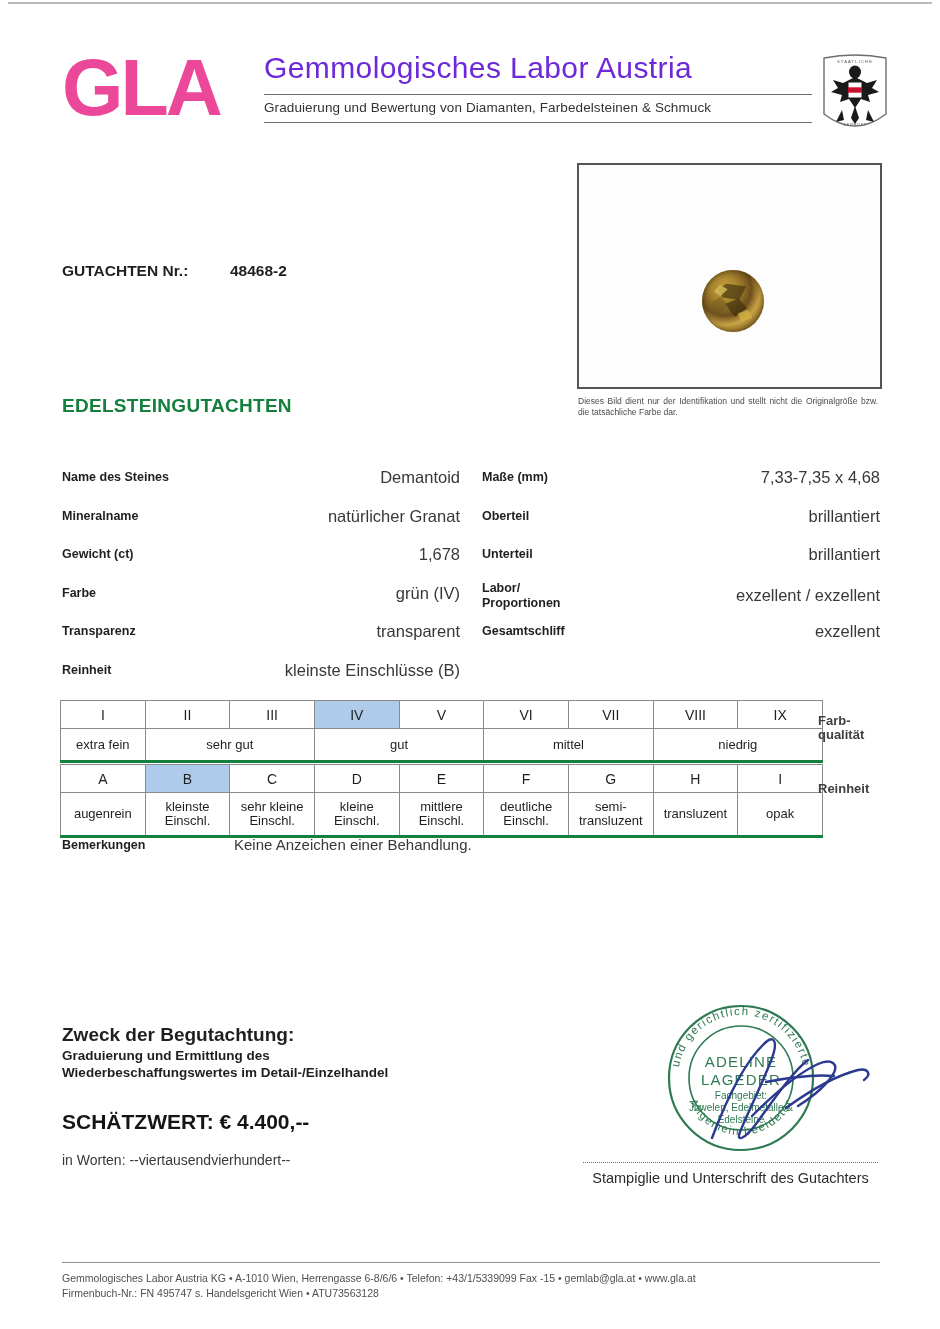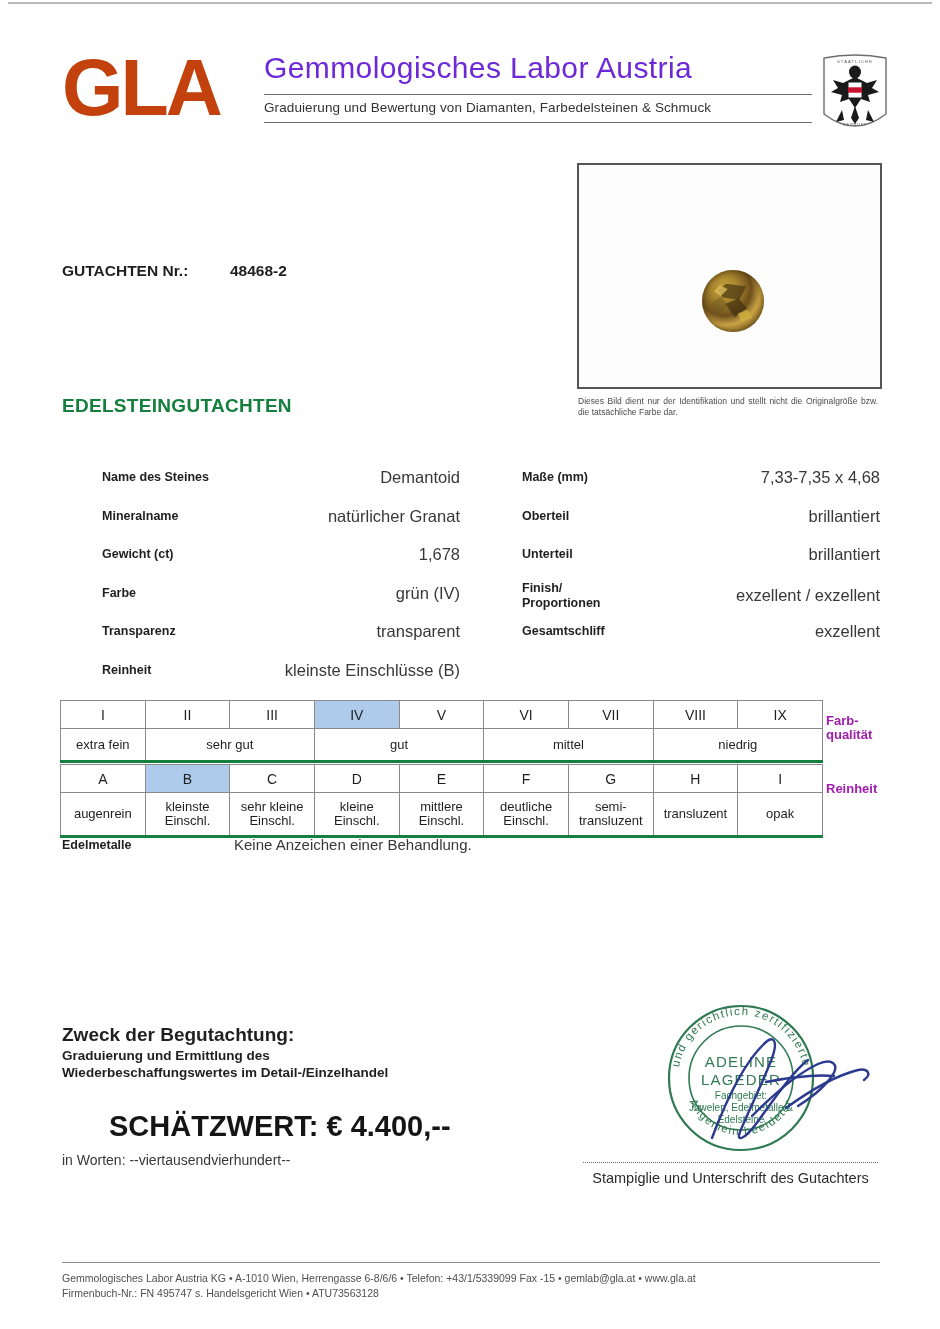--- a/index.html
+++ b/index.html
@@ -31,21 +31,21 @@
     left: 62px; top: 44px;
     width: 818px; height: 104px;
   }
   .gla-logo {
     position: absolute;
     left: 0; top: -4px;
     font-family: "Liberation Sans", sans-serif;
     font-size: 79px;
     font-weight: bold;
     letter-spacing: -3px;
-    color: #c2410c;
+    color: #ec4899;
     line-height: 96px;
   }
   .header-text {
     position: absolute;
     left: 202px; top: 4px;
     width: 548px;
   }
   .lab-title {
     font-size: 30px;
     font-weight: normal;
@@ -139,21 +139,20 @@
   }
 
   
   #specs { position: absolute; left: 62px; top: 468px; width: 818px; }
   .spec-col { position: absolute; top: 0; }
   .spec-left  { left: 0;   width: 398px; }
   .spec-right { left: 420px; width: 398px; }
   .spec-row {
     position: relative;
     height: 38.5px;
-    margin-left: 40px;
   }
   .spec-label {
     position: absolute; left: 0; top: 2px;
     font-size: 12.5px;
     font-weight: bold;
     color: #1f1f1f;
     line-height: 15px;
     white-space: pre-line;
   }
   .spec-value {
@@ -190,25 +189,25 @@
   .grade-table tr.row-desc td {
     height: 29px;
     font-size: 13px;
     border-bottom: 3px solid #15803d;
     line-height: 14px;
   }
   .grade-table tr.row-desc.two-line td { height: 40px; }
   .hl { background: #aecbeb; }
   .side-label {
     position: absolute;
-    right: 0;
+    right: 8px;
     width: 56px;
     font-size: 13px;
     font-weight: bold;
-    color: #a21caf;
+    color: #404040;
     line-height: 14px;
     text-align: left;
   }
   #label-farb   { top: 14px; }
   #label-reinh  { top: 18px; }
   #grade-block-2 { margin-top: 1px; }
 
   
   #remarks { position: absolute; left: 62px; top: 838px; width: 700px; }
   #remarks .rem-label {
@@ -225,23 +224,22 @@
   .purpose-title {
     font-size: 19px; font-weight: bold; color: #1f1f1f;
     line-height: 25px;
   }
   .purpose-sub {
     font-size: 13.5px; font-weight: bold; color: #1f1f1f;
     line-height: 17px;
   }
   #value-line {
     position: absolute; left: 62px; top: 1110px;
-    font-size: 29px; font-weight: bold; color: #151515;
-    white-space: nowrap;
-    margin-left: 47px;
+    font-size: 21px; font-weight: bold; color: #151515;
+    white-space: nowrap;
   }
   #value-words {
     position: absolute; left: 62px; top: 1152px;
     font-size: 14px; color: #383838; white-space: nowrap;
   }
 
   
   #stamp-area {
     position: absolute;
     left: 640px; top: 990px;
@@ -378,21 +376,21 @@
         </div>
       <div class="spec-row">
           <span class="spec-label">Oberteil</span>
           <span class="spec-value">brillantiert</span>
         </div>
       <div class="spec-row">
           <span class="spec-label">Unterteil</span>
           <span class="spec-value">brillantiert</span>
         </div>
       <div class="spec-row tight">
-          <span class="spec-label">Finish/
+          <span class="spec-label">Labor/
 Proportionen</span>
           <span class="spec-value">exzellent / exzellent</span>
         </div>
       <div class="spec-row">
           <span class="spec-label">Gesamtschliff</span>
           <span class="spec-value">exzellent</span>
         </div>
     </div>
   </div>
 
@@ -456,21 +454,21 @@
               <td style="white-space: pre-line;">transluzent</td>
               <td style="white-space: pre-line;">opak</td>
             </tr>
       </tbody>
         </table>
       <div class="side-label" id="label-reinh">Reinheit</div>
     </div>
   </div>
 
   <div id="remarks">
-    <span class="rem-label">Edelmetalle</span>
+    <span class="rem-label">Bemerkungen</span>
     <span class="rem-value">Keine Anzeichen einer Behandlung.</span>
   </div>
 
   <div id="purpose">
     <div class="purpose-title">Zweck der Begutachtung:</div>
     <div class="purpose-sub">Graduierung und Ermittlung des</div>
     <div class="purpose-sub">Wiederbeschaffungswertes im Detail-/Einzelhandel</div>
   </div>
   <div id="value-line">SCHÄTZWERT:  € 4.400,--</div>
   <div id="value-words">in Worten: --viertausendvierhundert--</div>

